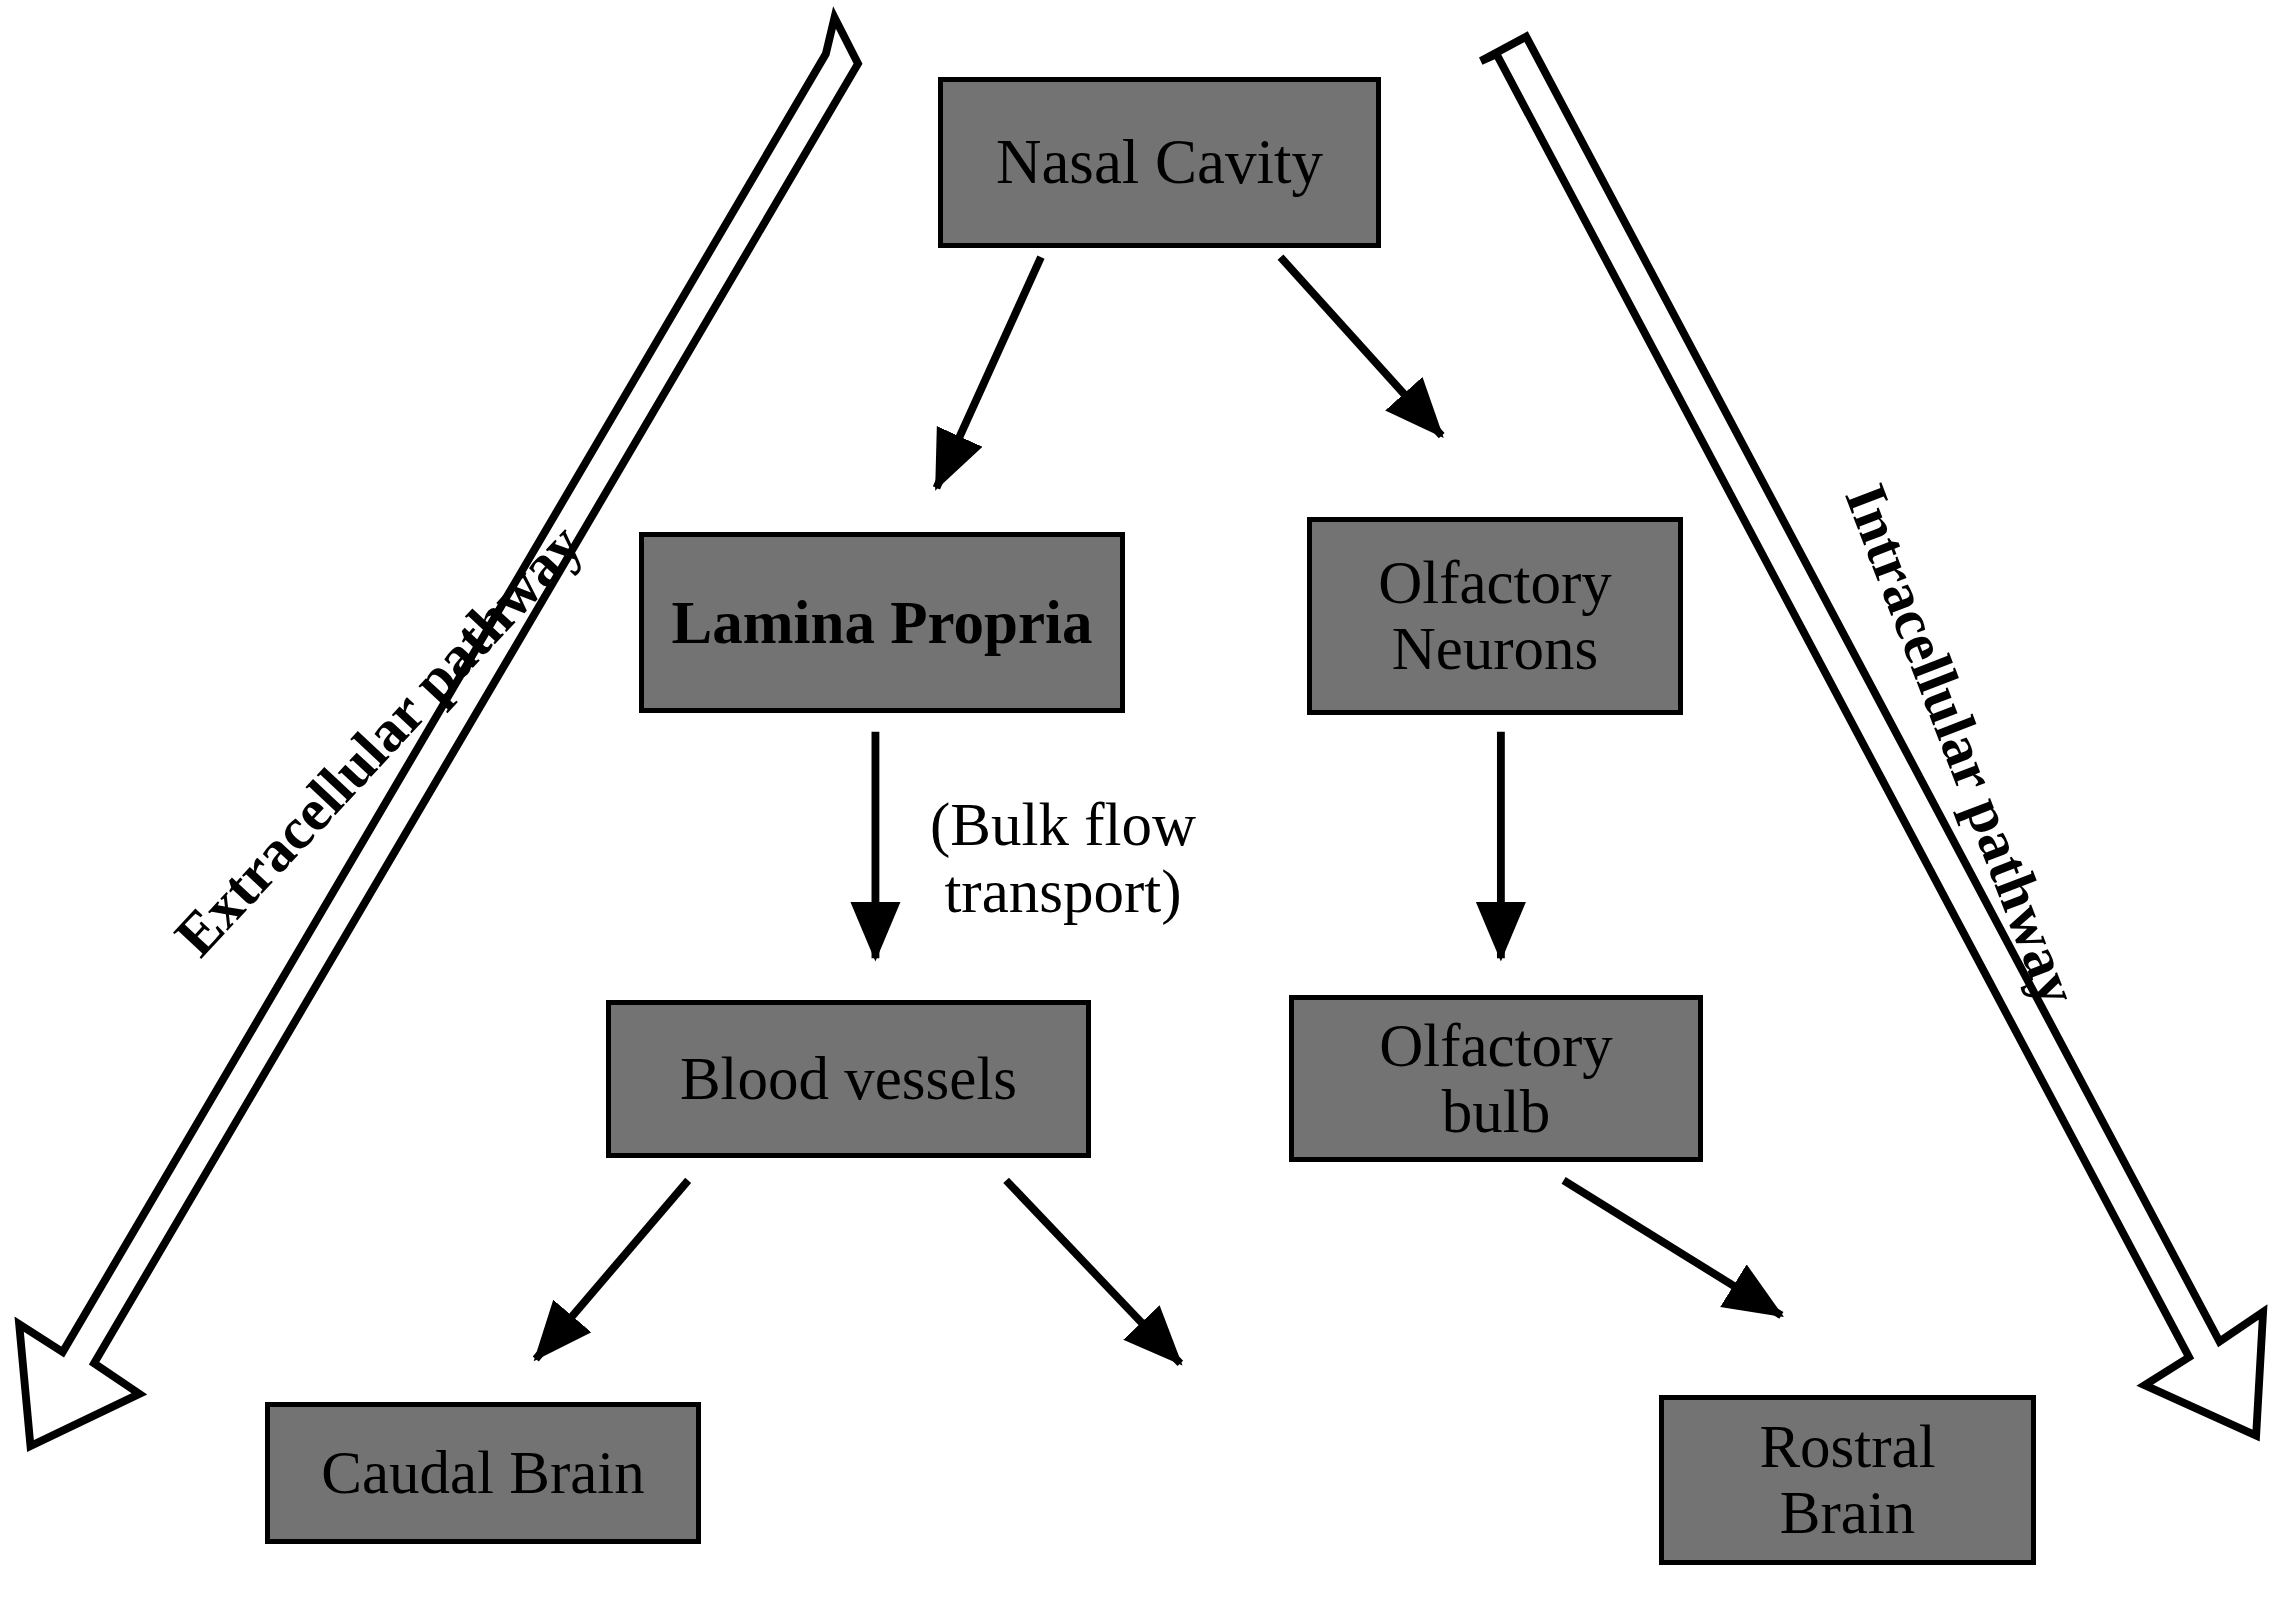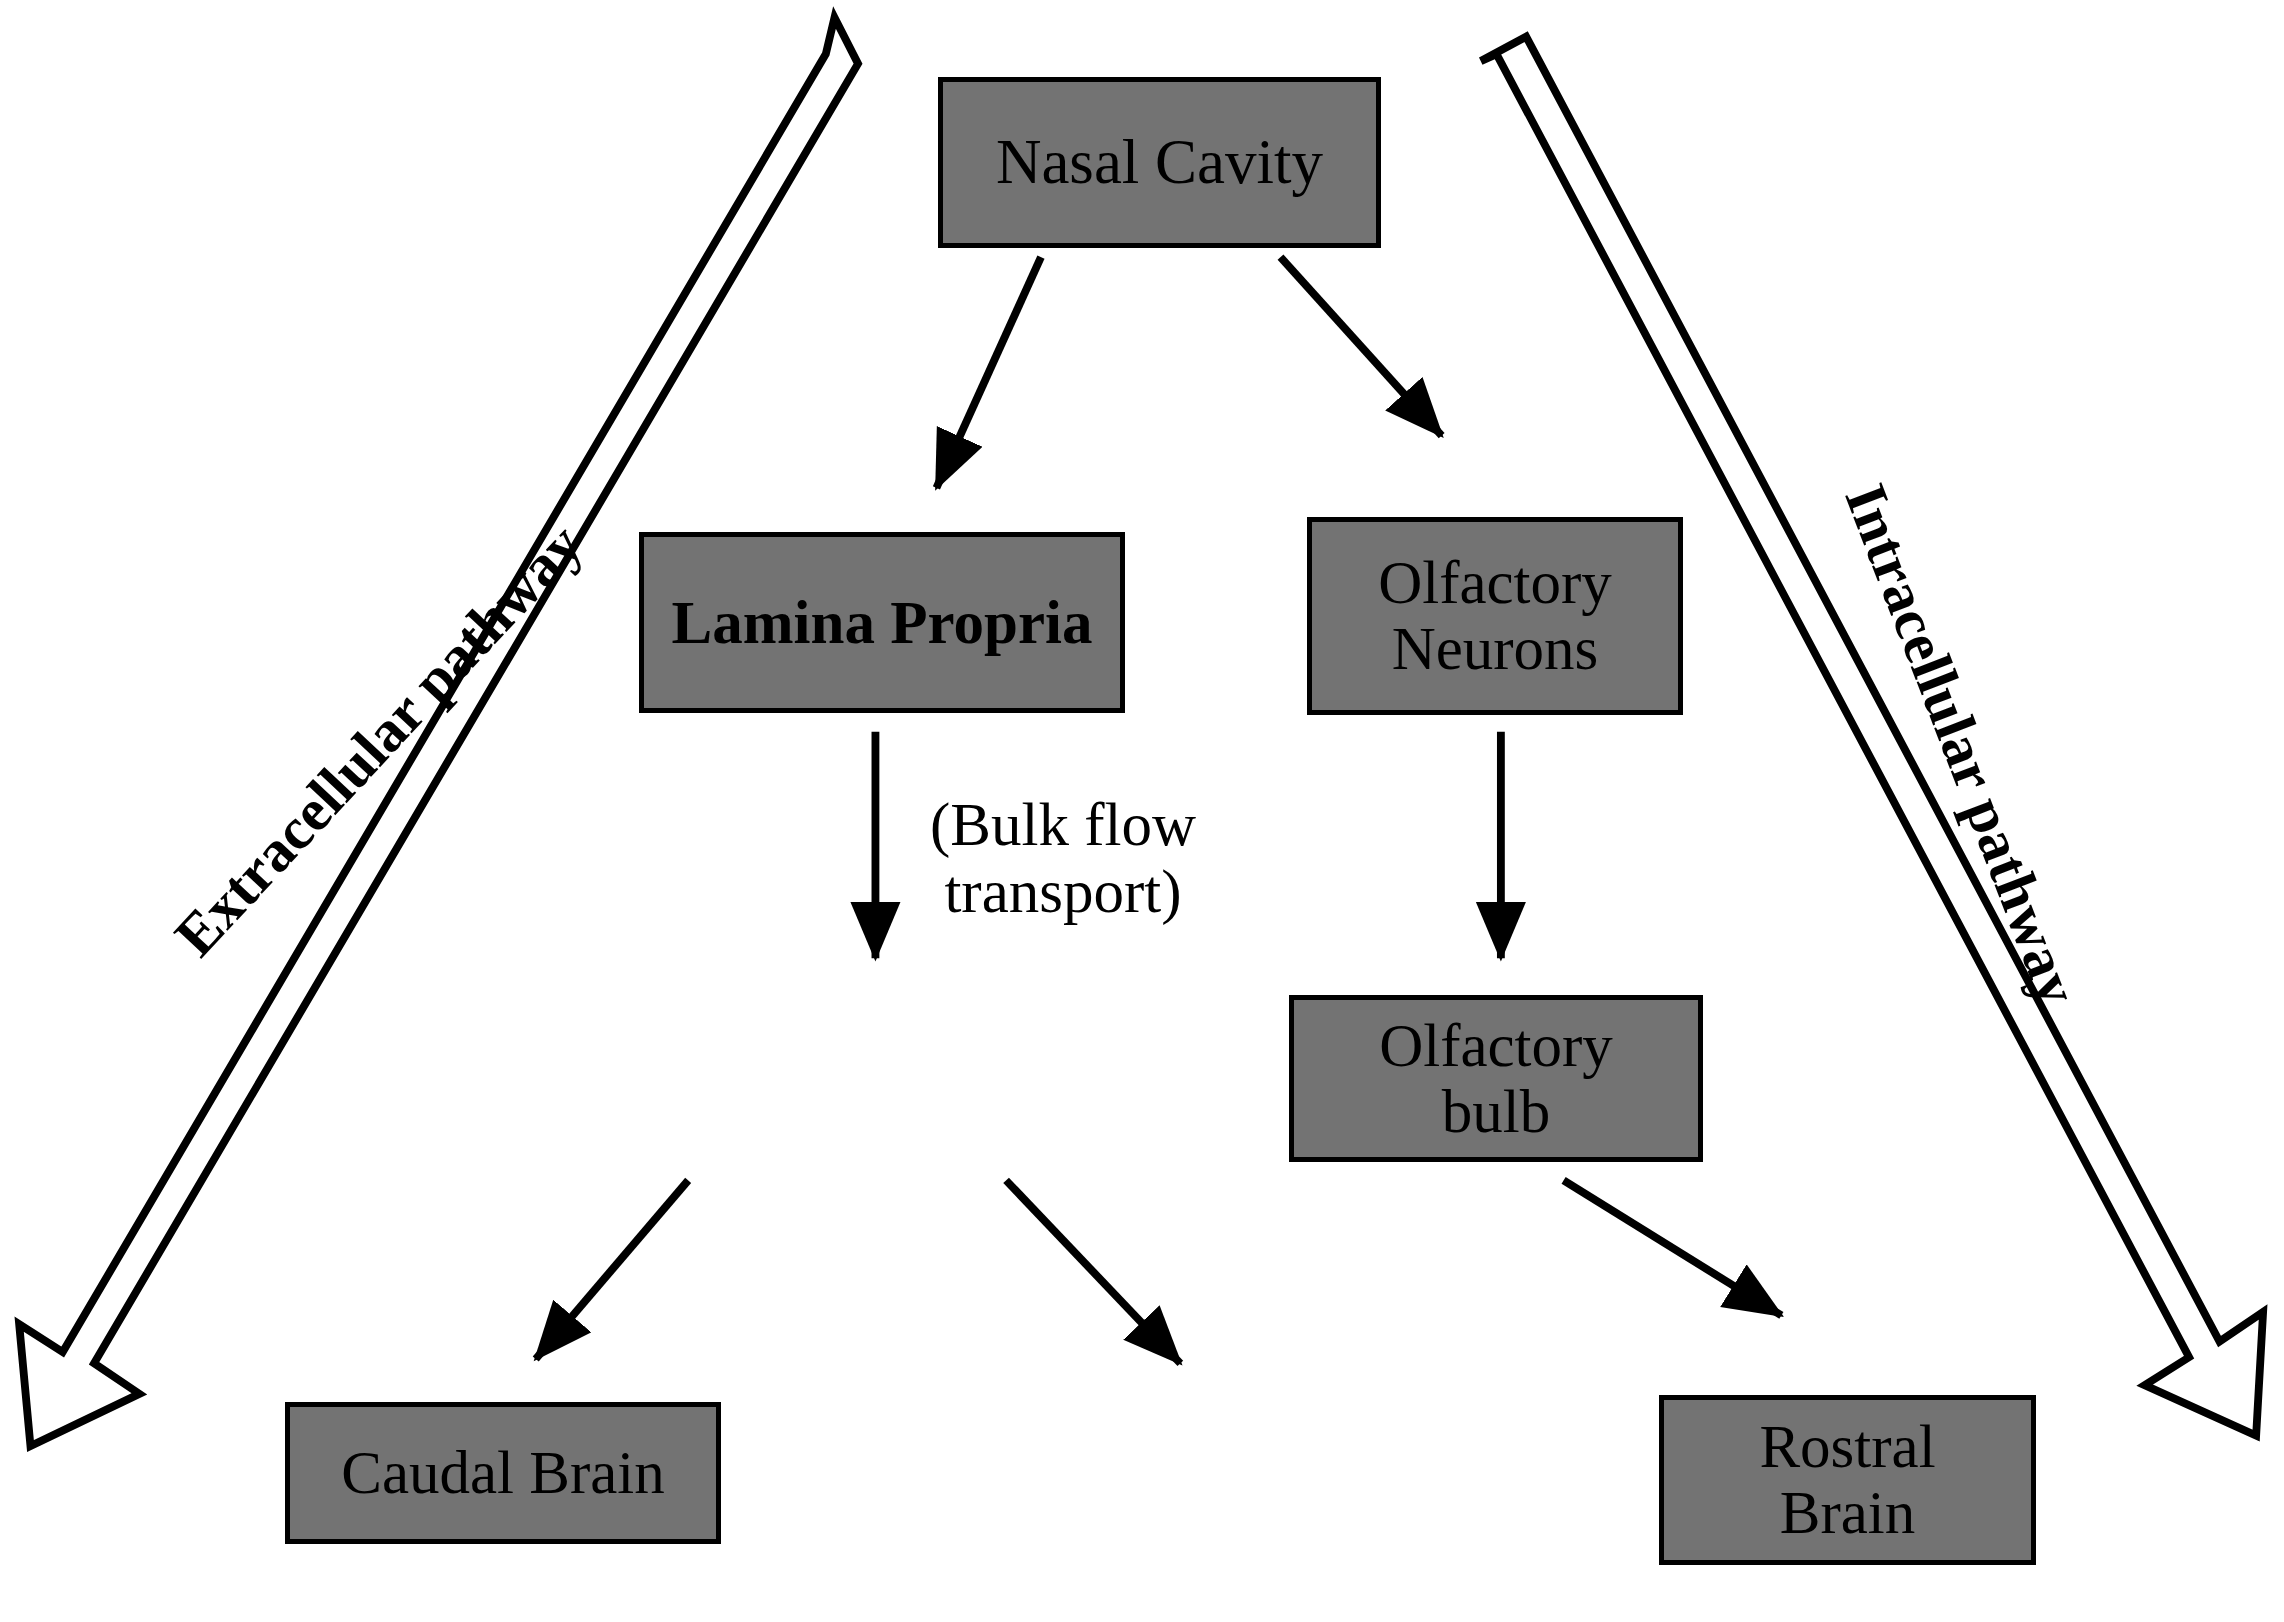--- a/index.html
+++ b/index.html
@@ -114,27 +114,30 @@
 
   <div class="node-box" style="left:639px; top:532px; width:486px; height:181px; font-size:61px;font-weight:bold;">
     <span class="node-label">Lamina Propria</span>
   </div>
 
   <div class="node-box" style="left:1307px; top:517px; width:376px; height:198px; font-size:61px;">
     <span class="node-label">Olfactory
 Neurons</span>
   </div>
 
+  <div class="node-box" style="left:606px; top:1000px; width:485px; height:158px; font-size:61px;">
+    <span class="node-label">Blood vessels</span>
+  </div>
 
   <div class="node-box" style="left:1289px; top:995px; width:414px; height:167px; font-size:61px;">
     <span class="node-label">Olfactory
 bulb</span>
   </div>
 
-  <div class="node-box" style="left:285px; top:1402px; width:436px; height:142px; font-size:61px;">
+  <div class="node-box" style="left:265px; top:1402px; width:436px; height:142px; font-size:61px;">
     <span class="node-label">Caudal Brain</span>
   </div>
 
 
   <div class="node-box" style="left:1659px; top:1395px; width:377px; height:170px; font-size:61px;">
     <span class="node-label">Rostral
 Brain</span>
   </div>
 
   <div class="edge-note" style="left:880px; top:791px; width:366px; font-size:61px;">(Bulk flow

